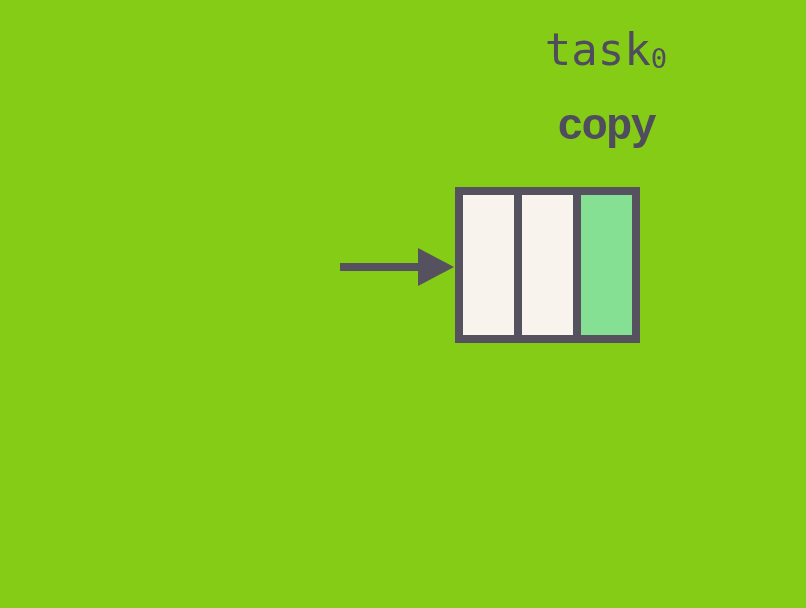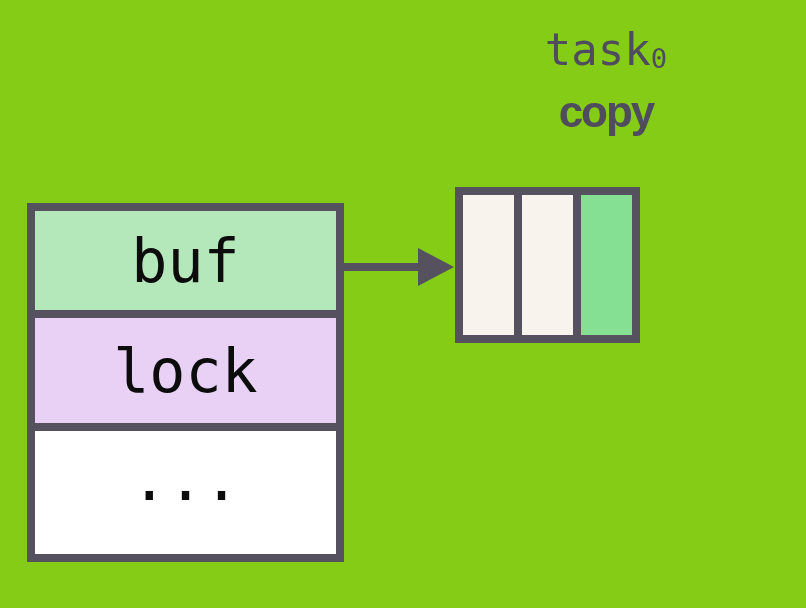--- a/index.html
+++ b/index.html
@@ -28,22 +28,22 @@
     font-family: "DejaVu Sans Mono", monospace;
     font-size: 44px;
     line-height: 44px;
     font-weight: 500;
   }
   .task-sub {
     font-size: 0.62em;
     vertical-align: -3px;
   }
   .copy-line {
-    margin-top: 8px;
-    font-family: Liberation Sans, sans-serif;
+    margin-top: 24px;
+    font-family: Liberation Mono, monospace;
     font-weight: bold;
     font-size: 44px;
     line-height: 45px;
     letter-spacing: -2px;
   }
 
   
   .struct {
     position: absolute;
     left: 27px;
@@ -102,31 +102,20 @@
 </head>
 <body>
 
 <div class="canvas">
 
   <div class="task-labels">
     <div class="task-line"><span>task</span><span class="task-sub">0</span></div>
     <div class="copy-line">copy</div>
   </div>
 
-  <div class="struct">
-    <div class="struct-row row-buf" style="background: rgb(180, 231, 185);">
-      <span class="row-label">buf</span>
-    </div>
-    <div class="struct-row row-lock" style="background: rgb(233, 209, 246);">
-      <span class="row-label">lock</span>
-    </div>
-    <div class="struct-row row-rest" style="background: rgb(255, 255, 255);">
-      <span class="row-label">...</span>
-    </div>
-  </div>
 
   <svg class="arrow-svg" viewBox="0 0 806 608" xmlns="http://www.w3.org/2000/svg">
     <line x1="340" y1="267" x2="422" y2="267" stroke-width="8" stroke="#55515f"></line>
     <polygon points="418,248 418,286 454,267" fill="#55515f"></polygon>
   </svg>
 
   <div class="heap-array">
     <div class="heap-cell" style="background: rgb(248, 243, 236);"></div>
     <div class="heap-cell" style="background: rgb(248, 243, 236);"></div>
     <div class="heap-cell" style="background: rgb(134, 224, 147);"></div>

